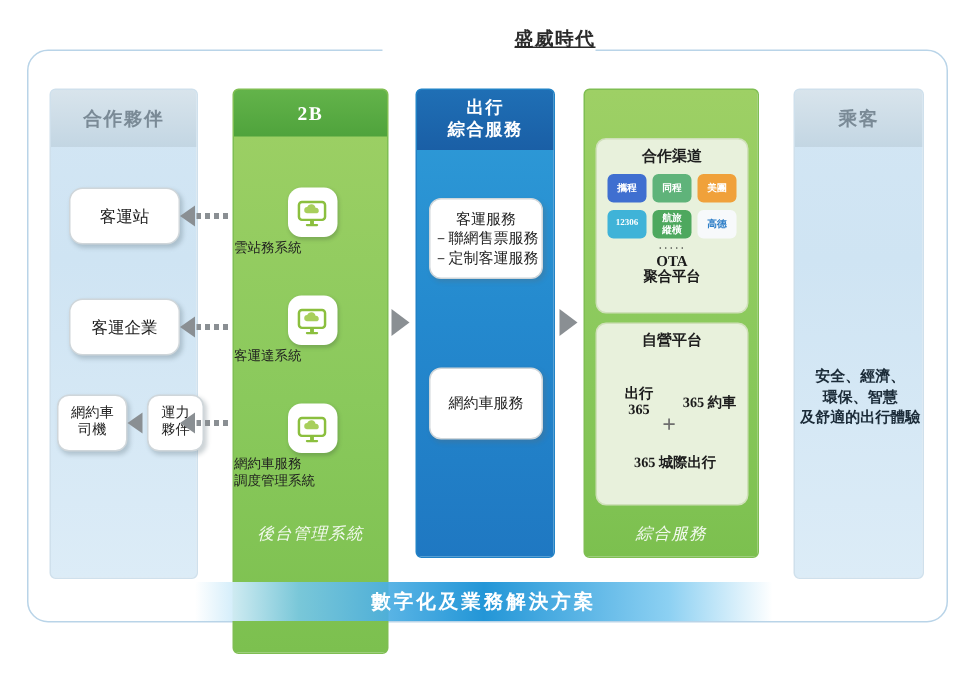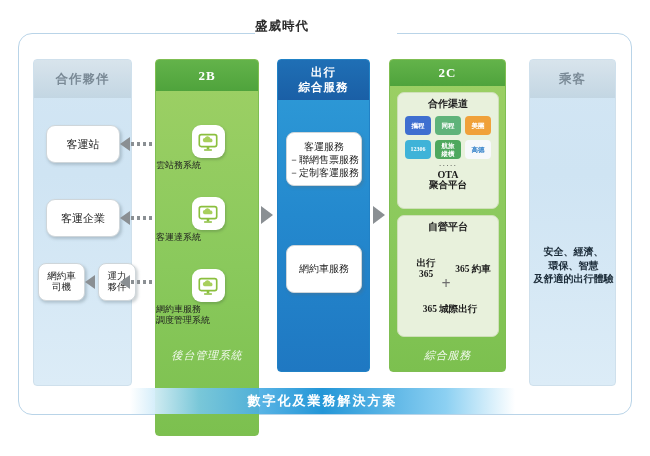--- a/index.html
+++ b/index.html
@@ -42,25 +42,26 @@
     width: 142px;
     height: 18px;
     background: #ffffff;
     text-align: center;
   }
   #diagram-title {
     position: absolute;
     left: 255px;
     top: 18px;
     width: 142px;
-    text-align: left;
+    text-align: right;
     font-size: 12.5px;
     font-weight: bold;
     color: #2b2b2b;
     letter-spacing: 1px;
+    text-decoration: underline;
   }
 
   
   .column {
     position: absolute;
     box-sizing: border-box;
     border-radius: 4px;
     overflow: hidden;
   }
   .col-header {
@@ -462,21 +463,20 @@
   </div>
 
   <div class="wbox" id="box-ride-service">
     <span>網約車服務</span>
   </div>
 
   <div class="arrow-right" id="arrow-mid-1"></div>
   <div class="arrow-right" id="arrow-mid-2"></div>
 
   <div class="column" id="col-2c">
-    <div class="col-header">2C</div>
 
     <div class="inner-panel" id="panel-channels">
       <div class="panel-title">合作渠道</div>
       <div class="logo-grid">
         <div class="logo-tile" style="background:#3f6fd0;">
           <span>攜程</span>
         </div>
         <div class="logo-tile" style="background:#5fb37a;">
           <span>同程</span>
         </div>

